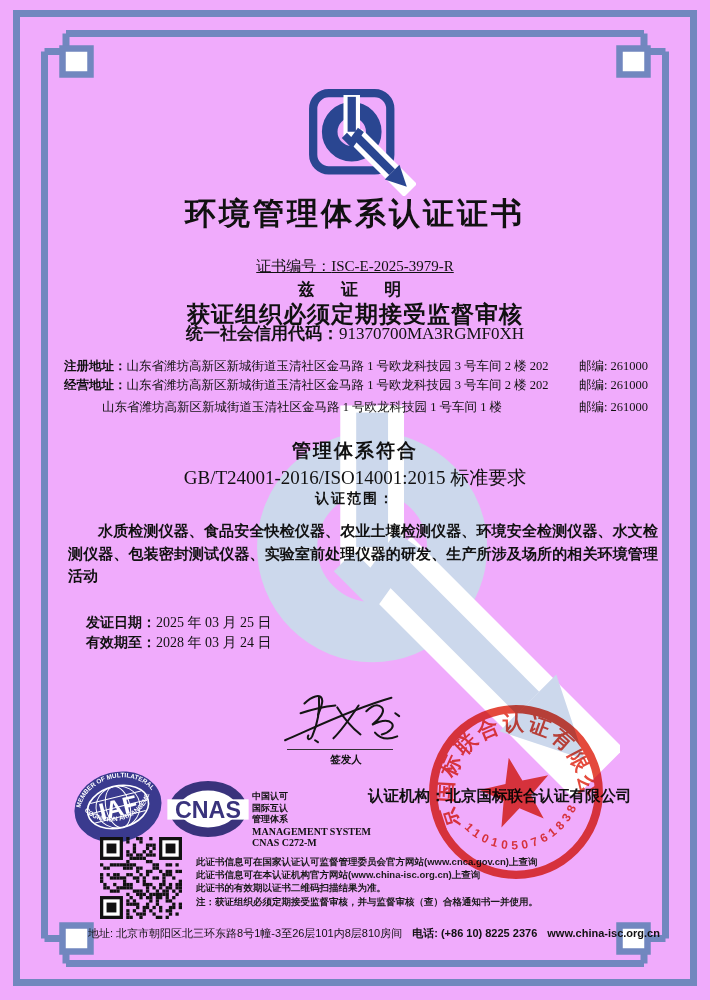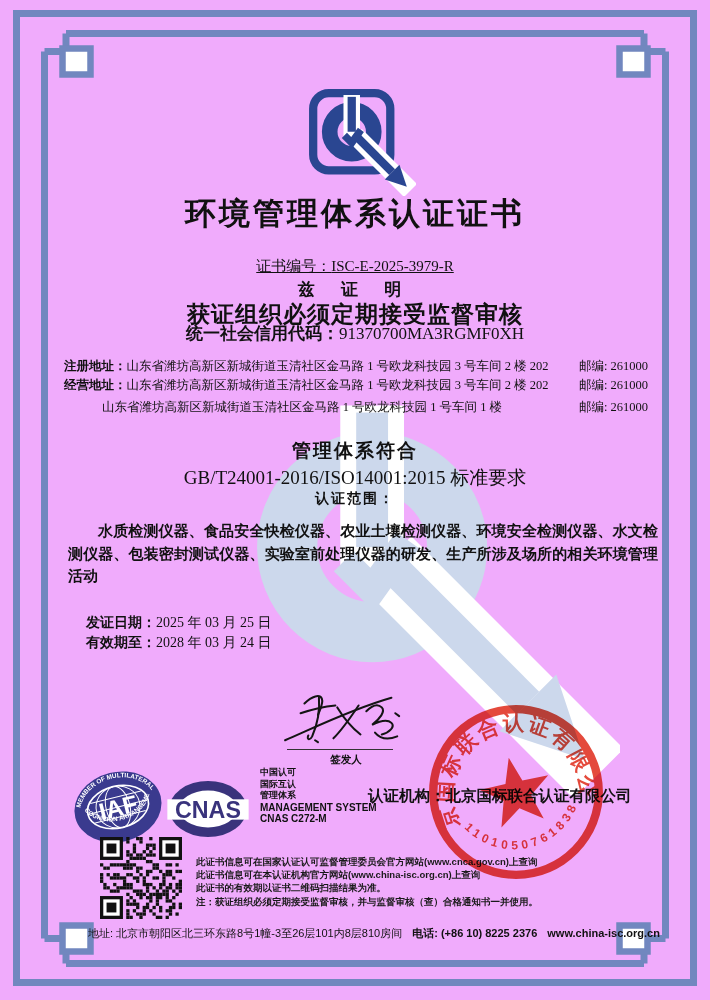--- a/index.html
+++ b/index.html
@@ -38,22 +38,22 @@
   .dates{left:86px;top:613px;font-size:14px;line-height:19.5px;}
   .dates .lab{font-weight:bold;}
   #sig-svg{position:absolute;left:283px;top:690px;z-index:2;}
   .sigline{left:287px;top:749px;width:106px;border-top:1px solid #333;height:0;}
   .siglabel{left:283px;top:753px;width:126px;text-align:center;font-size:10.5px;font-weight:bold;
             font-family:"Liberation Sans","DejaVu Sans",sans-serif;}
   .certifier{left:368px;top:786px;font-size:15.5px;font-weight:bold;
              font-family:"Liberation Sans","DejaVu Sans",sans-serif;}
   #iaf-svg{position:absolute;left:72px;top:769px;z-index:2;transform:rotate(-14deg);}
   #cnas-svg{position:absolute;left:166px;top:779px;z-index:2;}
-  .accred-lines{left:252px;top:767px;font-size:9px;line-height:11.5px;font-weight:600;
-                font-family:Liberation Sans, sans-serif;margin-left:8px;}
+  .accred-lines{left:252px;top:791px;font-size:9px;line-height:11.5px;font-weight:600;
+                font-family:Liberation Serif, serif;}
   .accred-lines .en{font-size:10px;font-weight:bold;}
   #qr-svg{position:absolute;left:100px;top:837px;z-index:2;}
   .notes{left:196px;top:855px;width:375px;font-size:9.5px;line-height:13.2px;font-weight:600;
          font-family:"Liberation Sans","DejaVu Sans",sans-serif;color:#1a1a1a;}
   .footer{left:88px;top:926px;width:560px;font-size:11px;white-space:nowrap;
           font-family:"Liberation Sans","DejaVu Sans",sans-serif;}
   .footer .seg{margin-right:10px;}
   .footer .bold{font-weight:bold;}
   #seal-svg{position:absolute;left:424px;top:700px;z-index:3;mix-blend-mode:multiply;opacity:.92;}
 </style>

